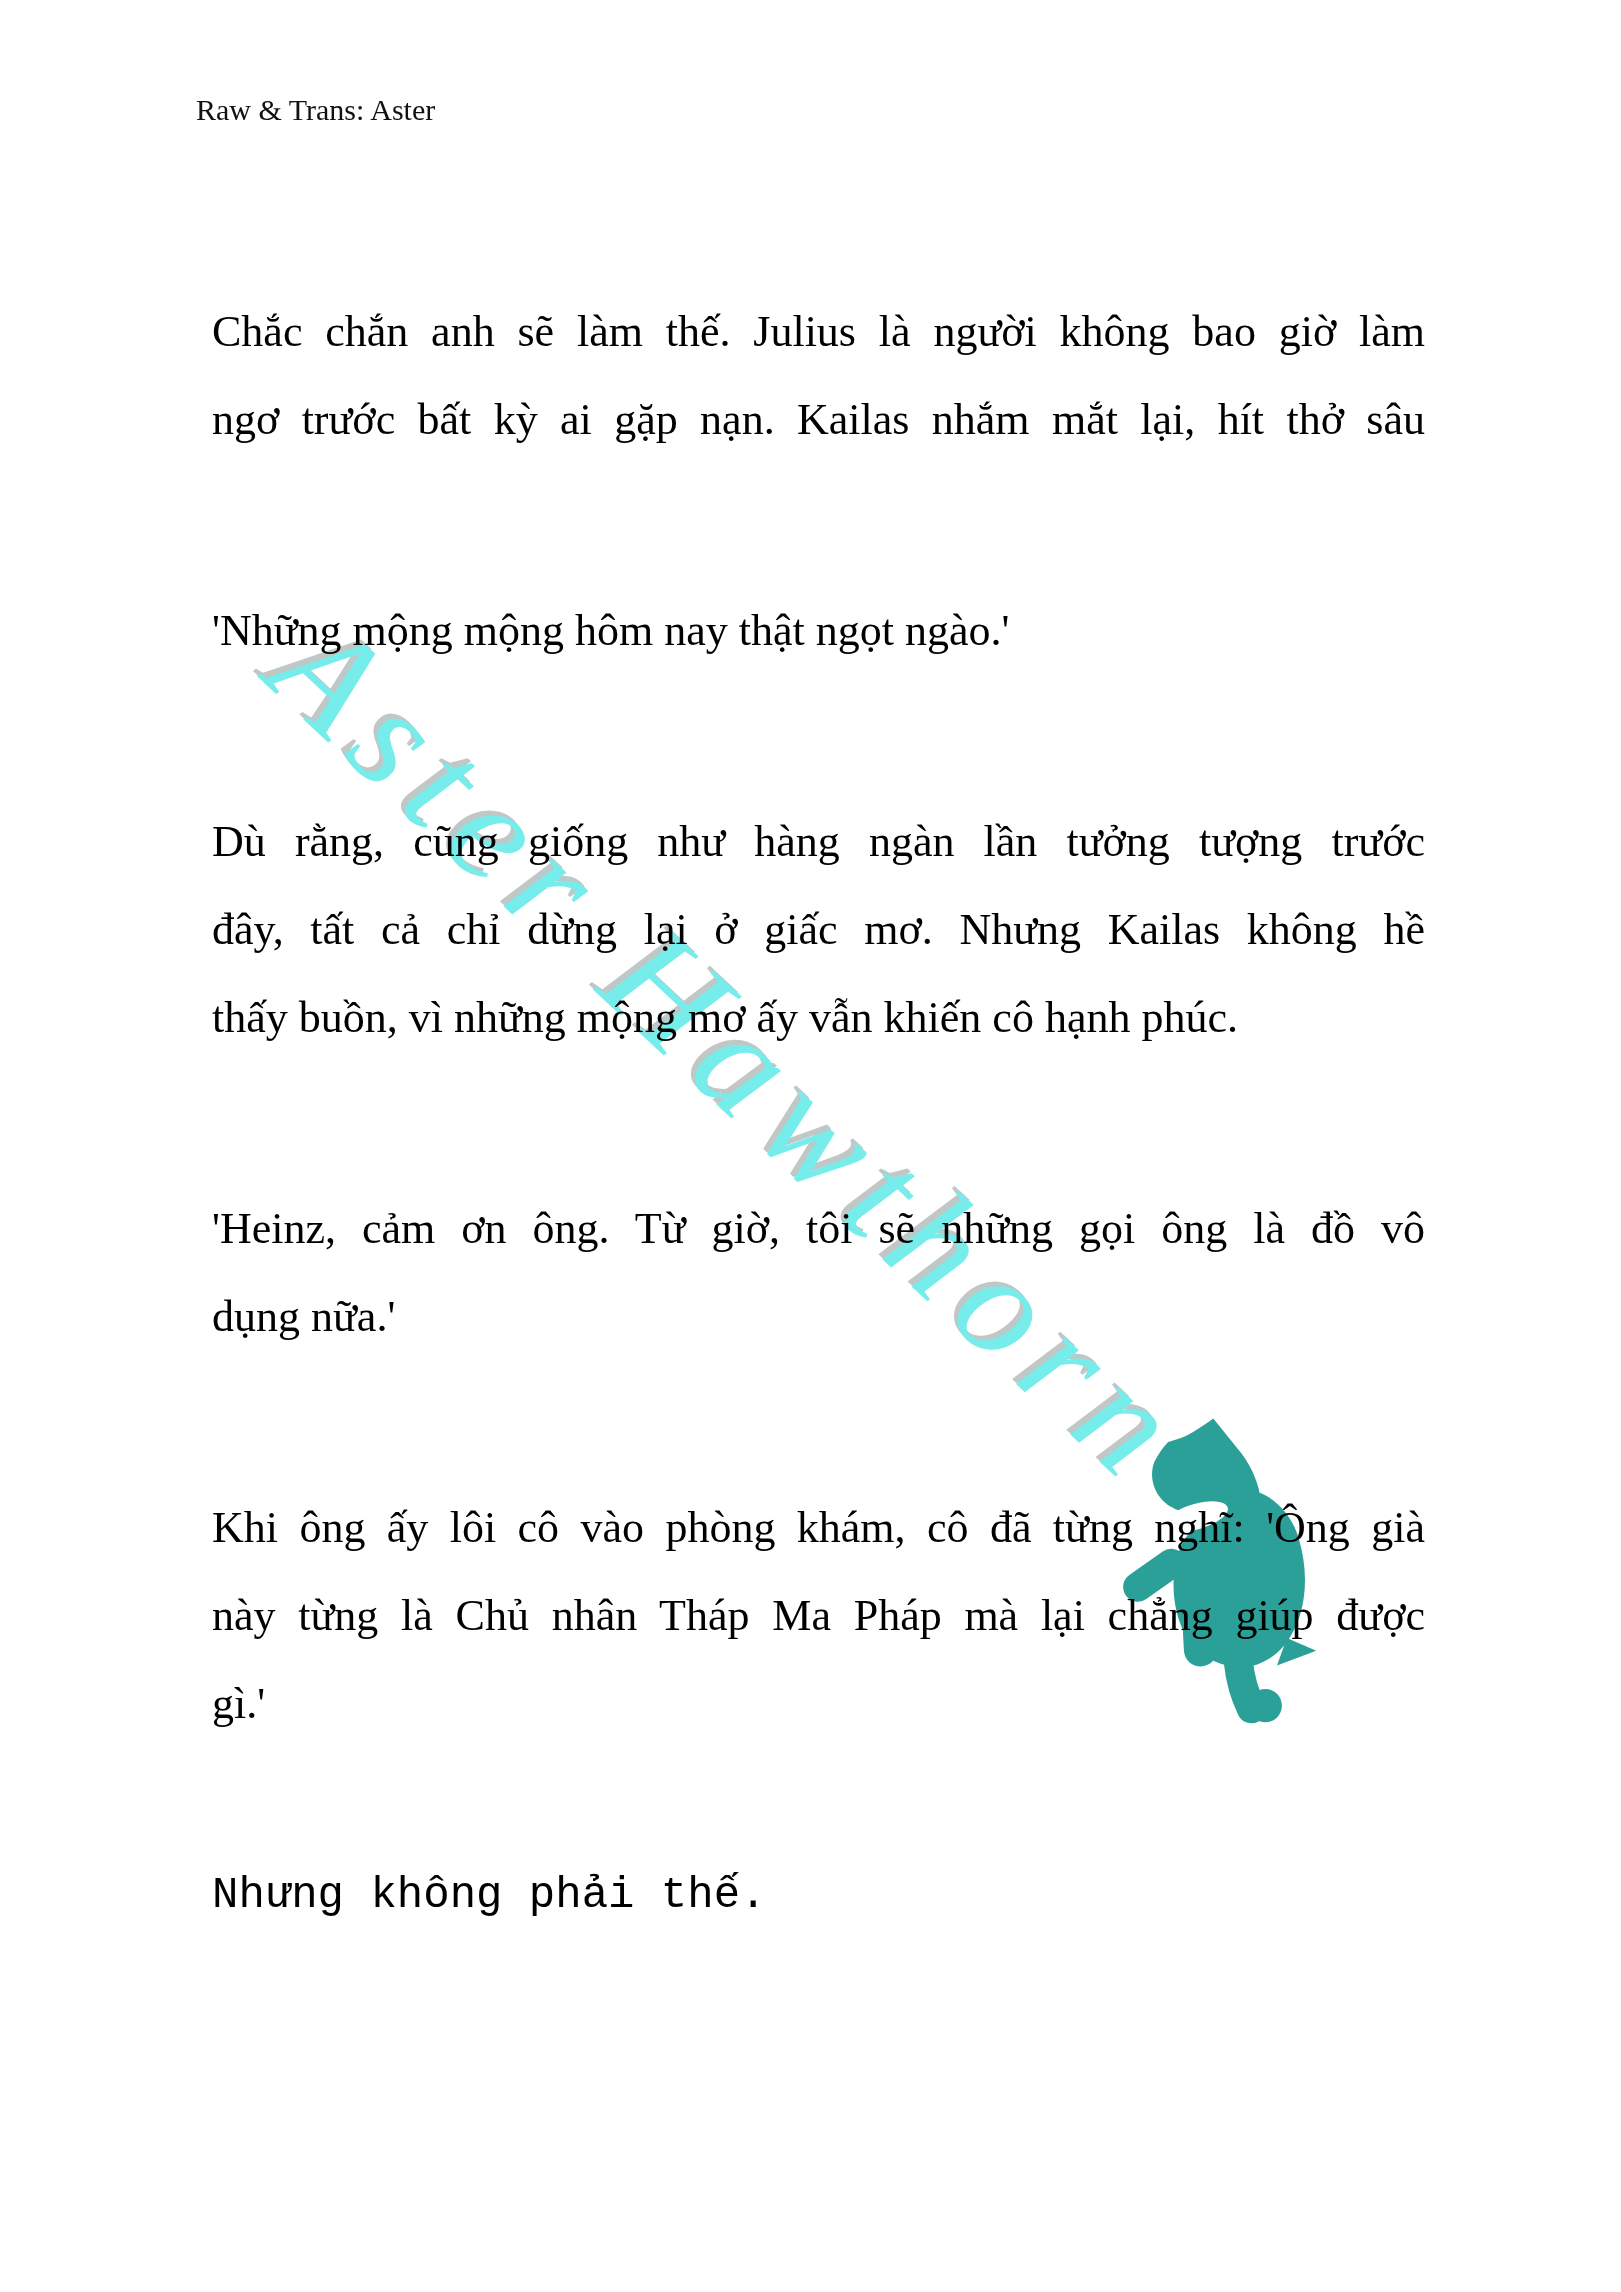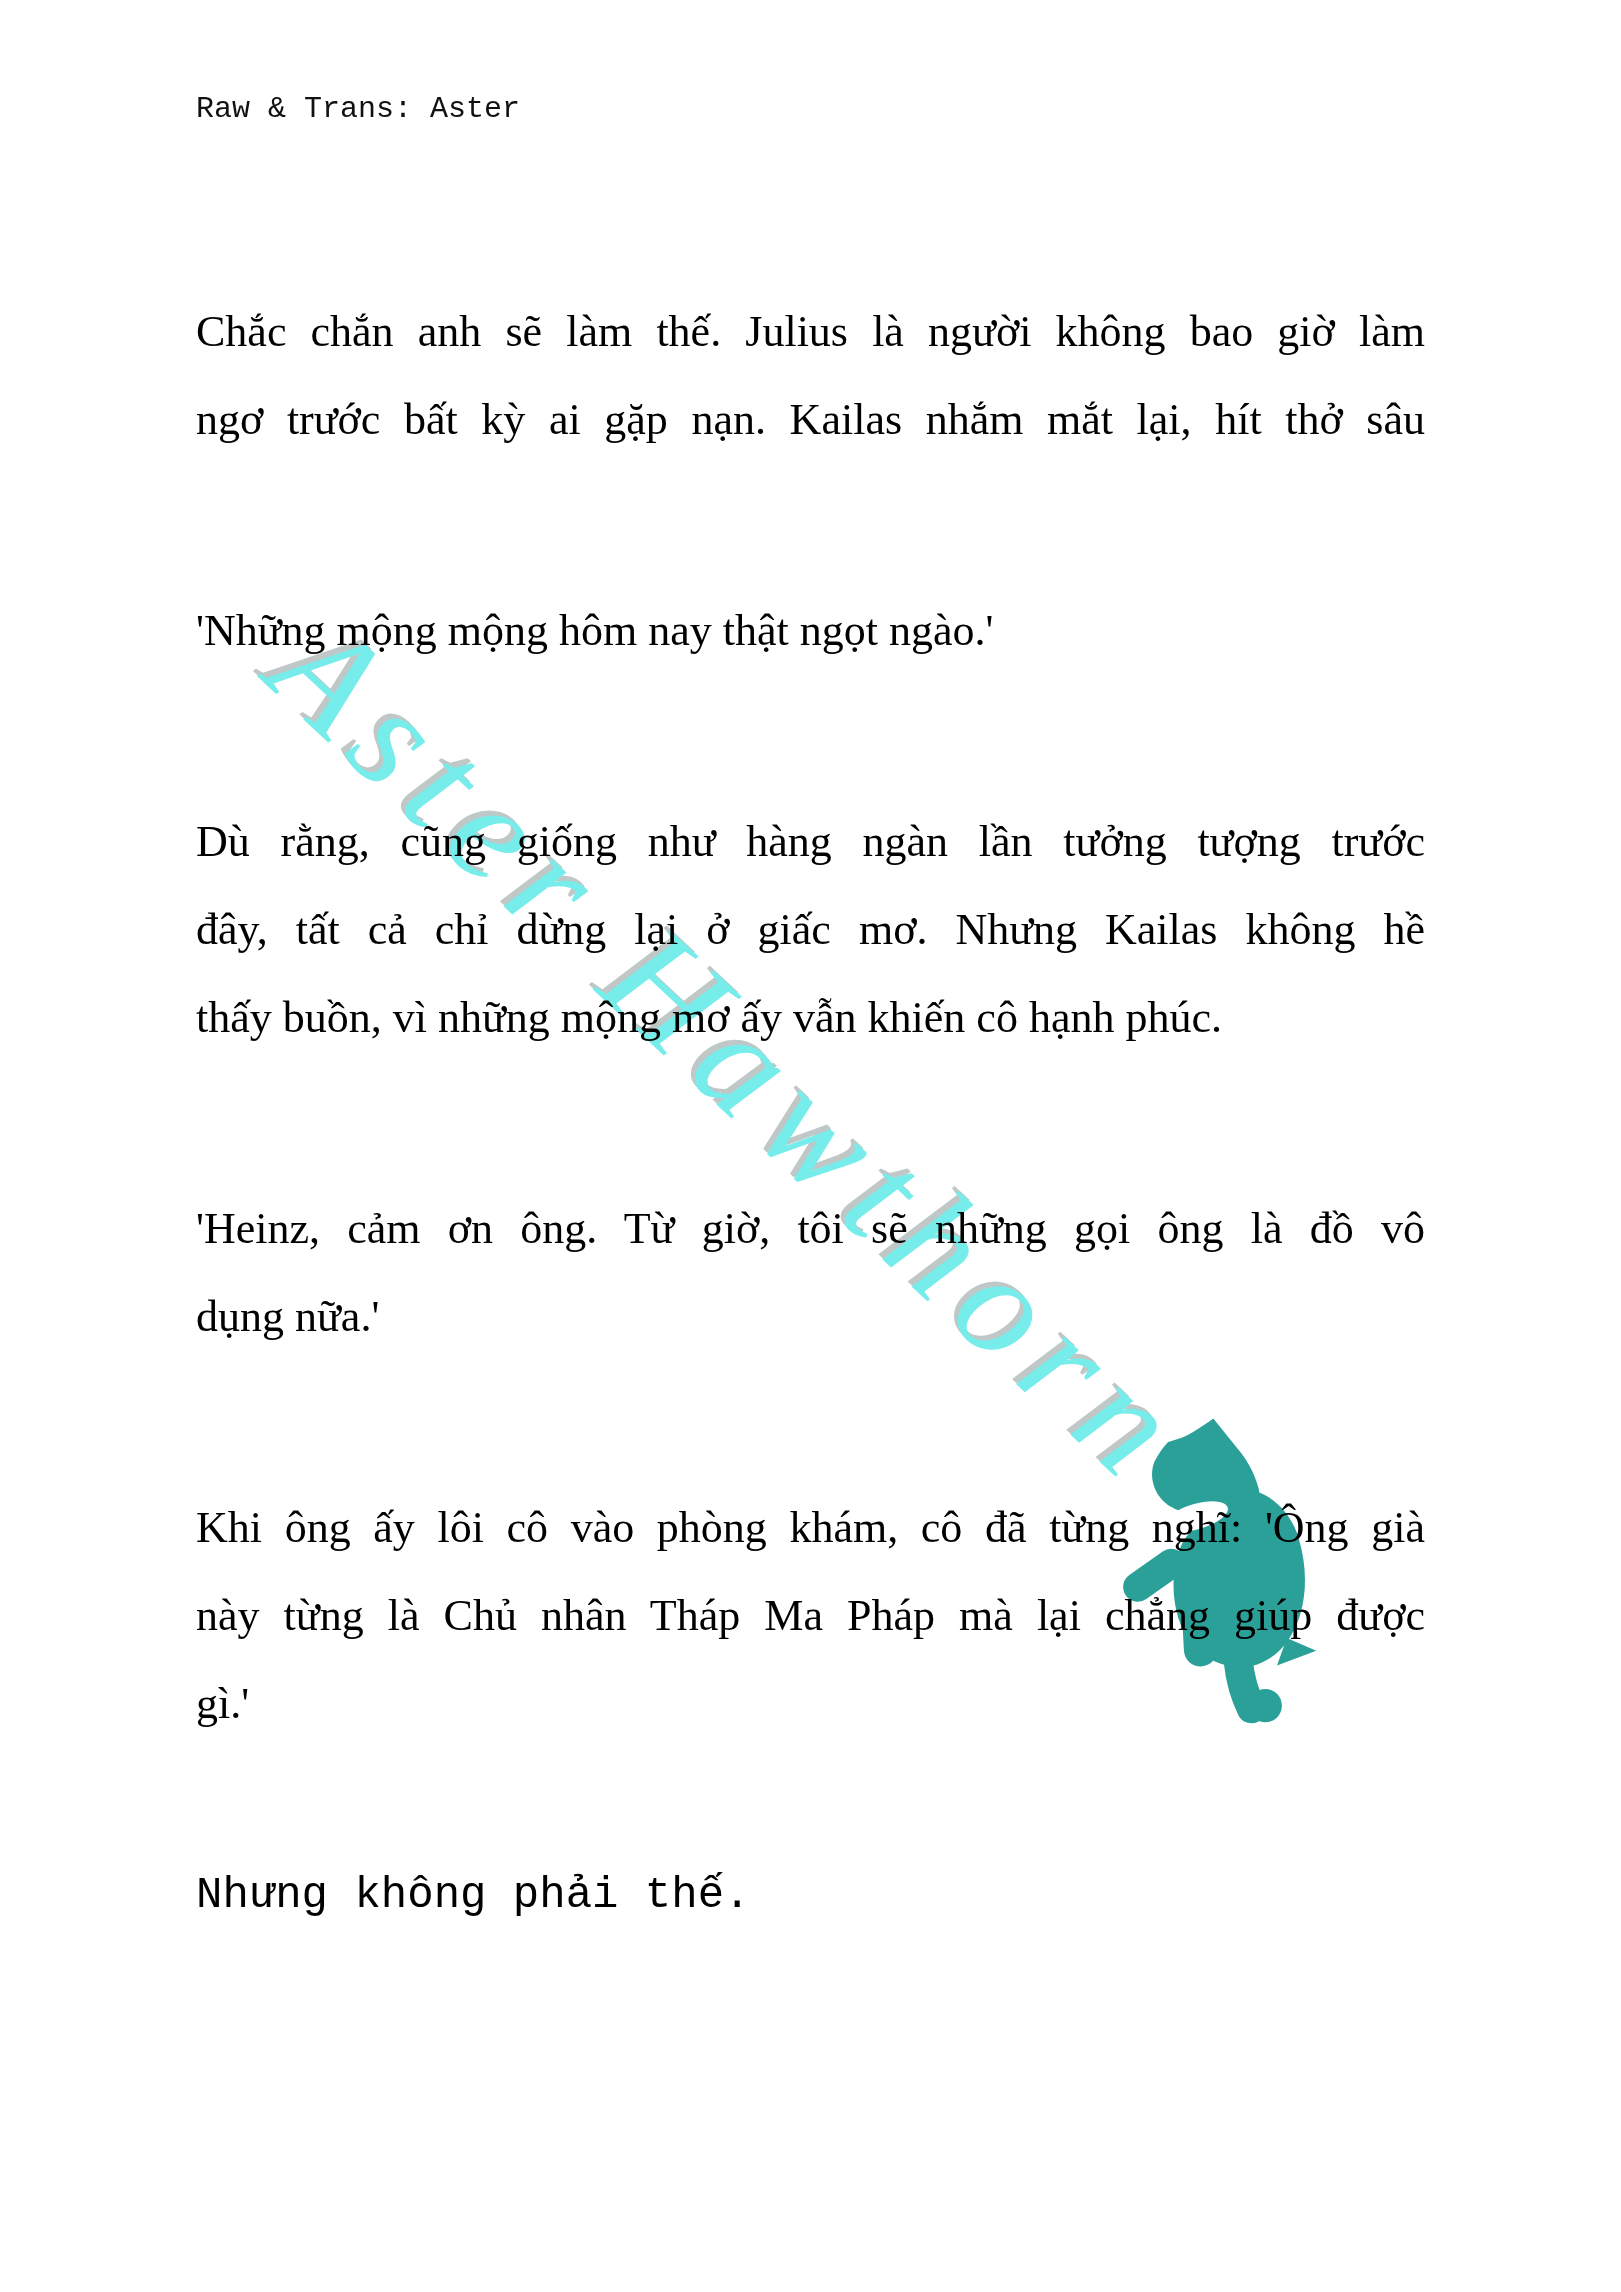--- a/index.html
+++ b/index.html
@@ -5,39 +5,39 @@
   html,body{margin:0;padding:0;background:#e8e8e8;}
   .page{
     position:relative;
     width:1621px;height:2293px;
     background:#ffffff;
     overflow:hidden;
     font-family:"Liberation Serif","DejaVu Serif",serif;
   }
   .header{
     position:absolute;left:196px;top:91px;z-index:3;
-    font-family:Liberation Mono, monospace;
+    font-family:Liberation Serif, serif;
     font-size:30px;line-height:37px;color:#111111;
     white-space:nowrap;
   }
   .bg-art{
     position:absolute;left:0;top:0;z-index:1;
   }
   .wm{
     font-family:"Liberation Serif","DejaVu Serif",serif;
     font-style:italic;
     font-size:150px;
     letter-spacing:18px;
   }
   .wm-shadow{opacity:0.55;}
   .content{
     position:absolute;left:196px;top:288px;width:1229px;z-index:2;
     font-size:44px;line-height:88px;color:#000000;
   }
-  .content p{margin:0 0 123px 0;}
+  .content p{margin:0 0 123px 16px;}
   .content p.pull-up{margin-top:-19.6px;font-family:Liberation Mono, monospace;}
   .line{
     display:block;height:88px;overflow:hidden;
     text-align:justify;text-align-last:justify;
   }
   .line.last{text-align-last:left;}
 </style>
 </head>
 <body>
 

